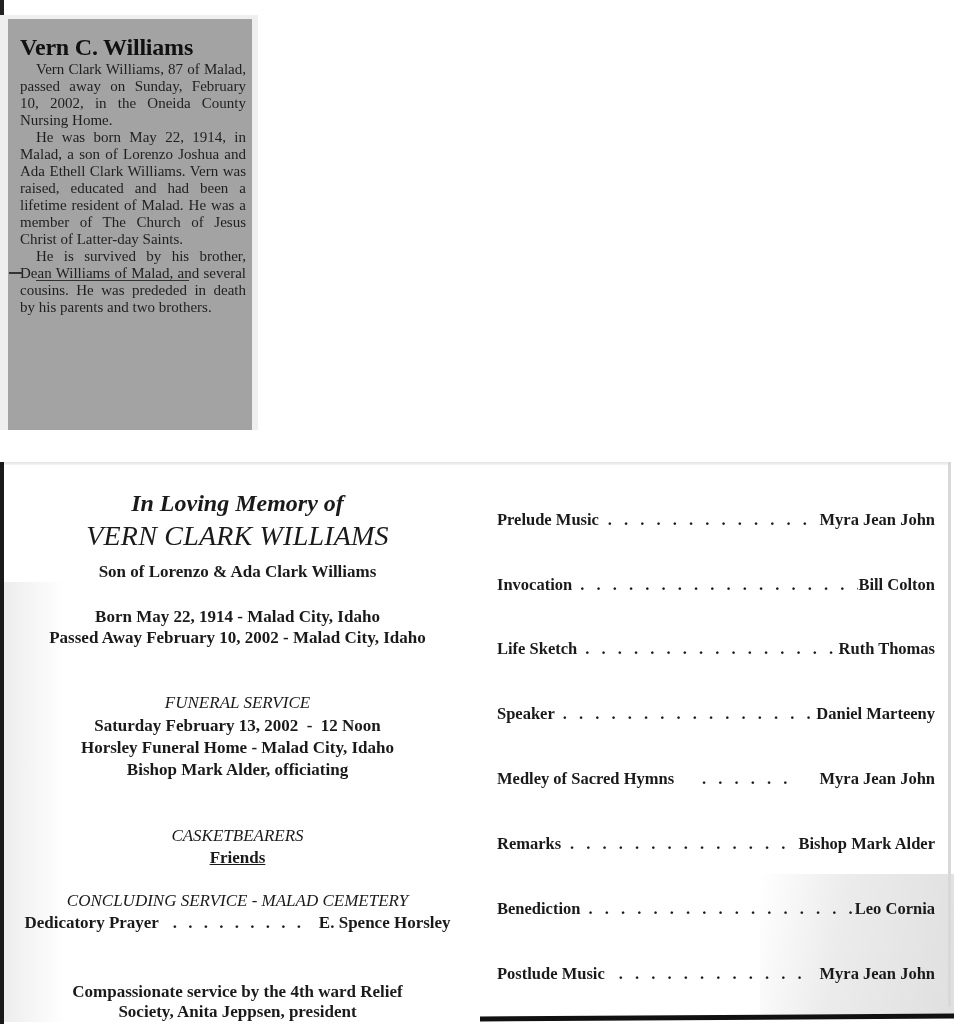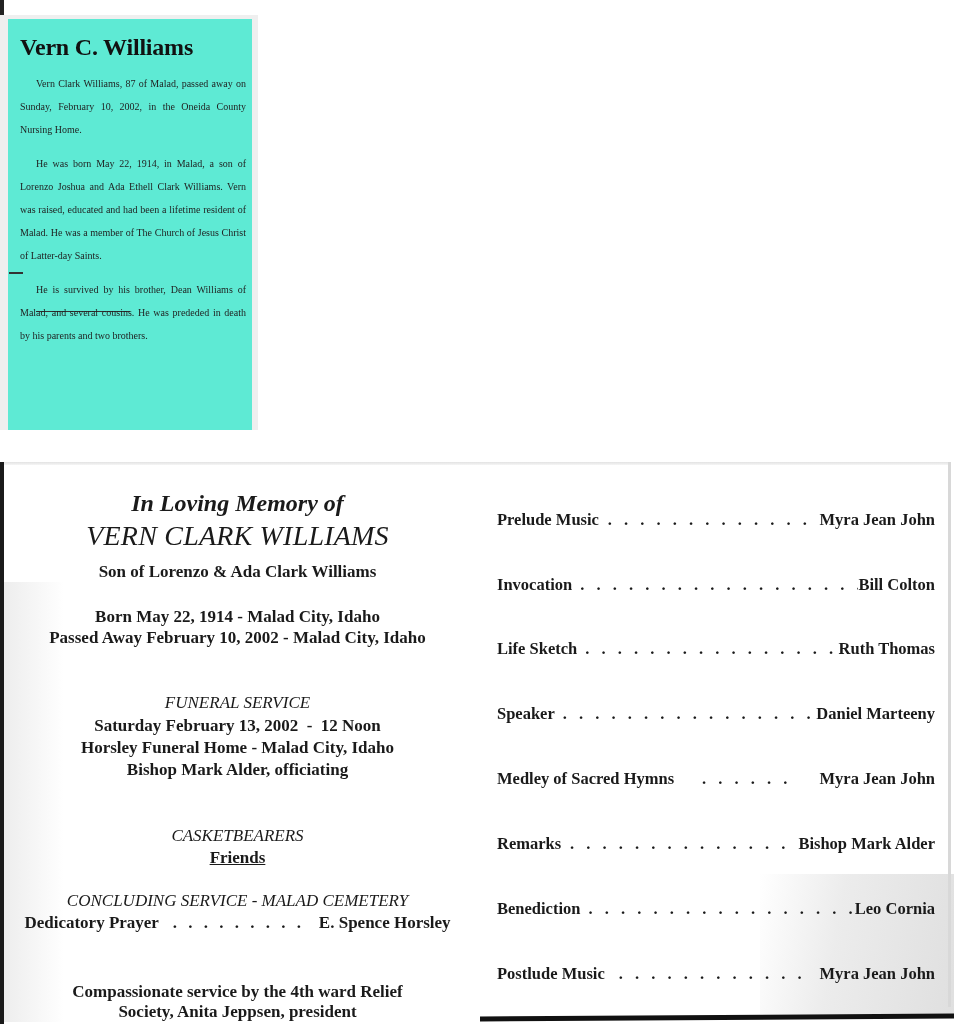--- a/index.html
+++ b/index.html
@@ -12,31 +12,30 @@
     
     .clip {
       position: absolute; left: 0; top: 15px; width: 258px; height: 415px;
       background: #efefef;
     }
     .clip-corner-mark {
       position: absolute; left: 0; top: 0; width: 4px; height: 15px; background: #222;
     }
     .clip-inner {
       position: absolute; left: 8px; top: 4px; width: 244px; height: 411px;
-      background: #5eead4;
+      background: #a3a3a3;
       padding: 14px 6px 0 12px;
     }
     .clip-title {
       font-size: 24px; font-weight: bold; line-height: 28px; letter-spacing: -0.2px;
       color: #111; margin-bottom: 0px;
     }
     .clip-para {
-      font-size: 10px; line-height: 23px; text-align: justify; color: #1f1f1f;
+      font-size: 15px; line-height: 17px; text-align: justify; color: #1f1f1f;
       text-indent: 16px;
-      margin-top: 11px;
     }
     .clip-para .ul {
       border-bottom: 1.5px solid #333; padding-bottom: 16px;
     }
     .clip-tick {
       position: absolute; left: 9px; top: 257px; width: 14px; height: 1.5px; background: #333;
     }
 
     
     .program {

